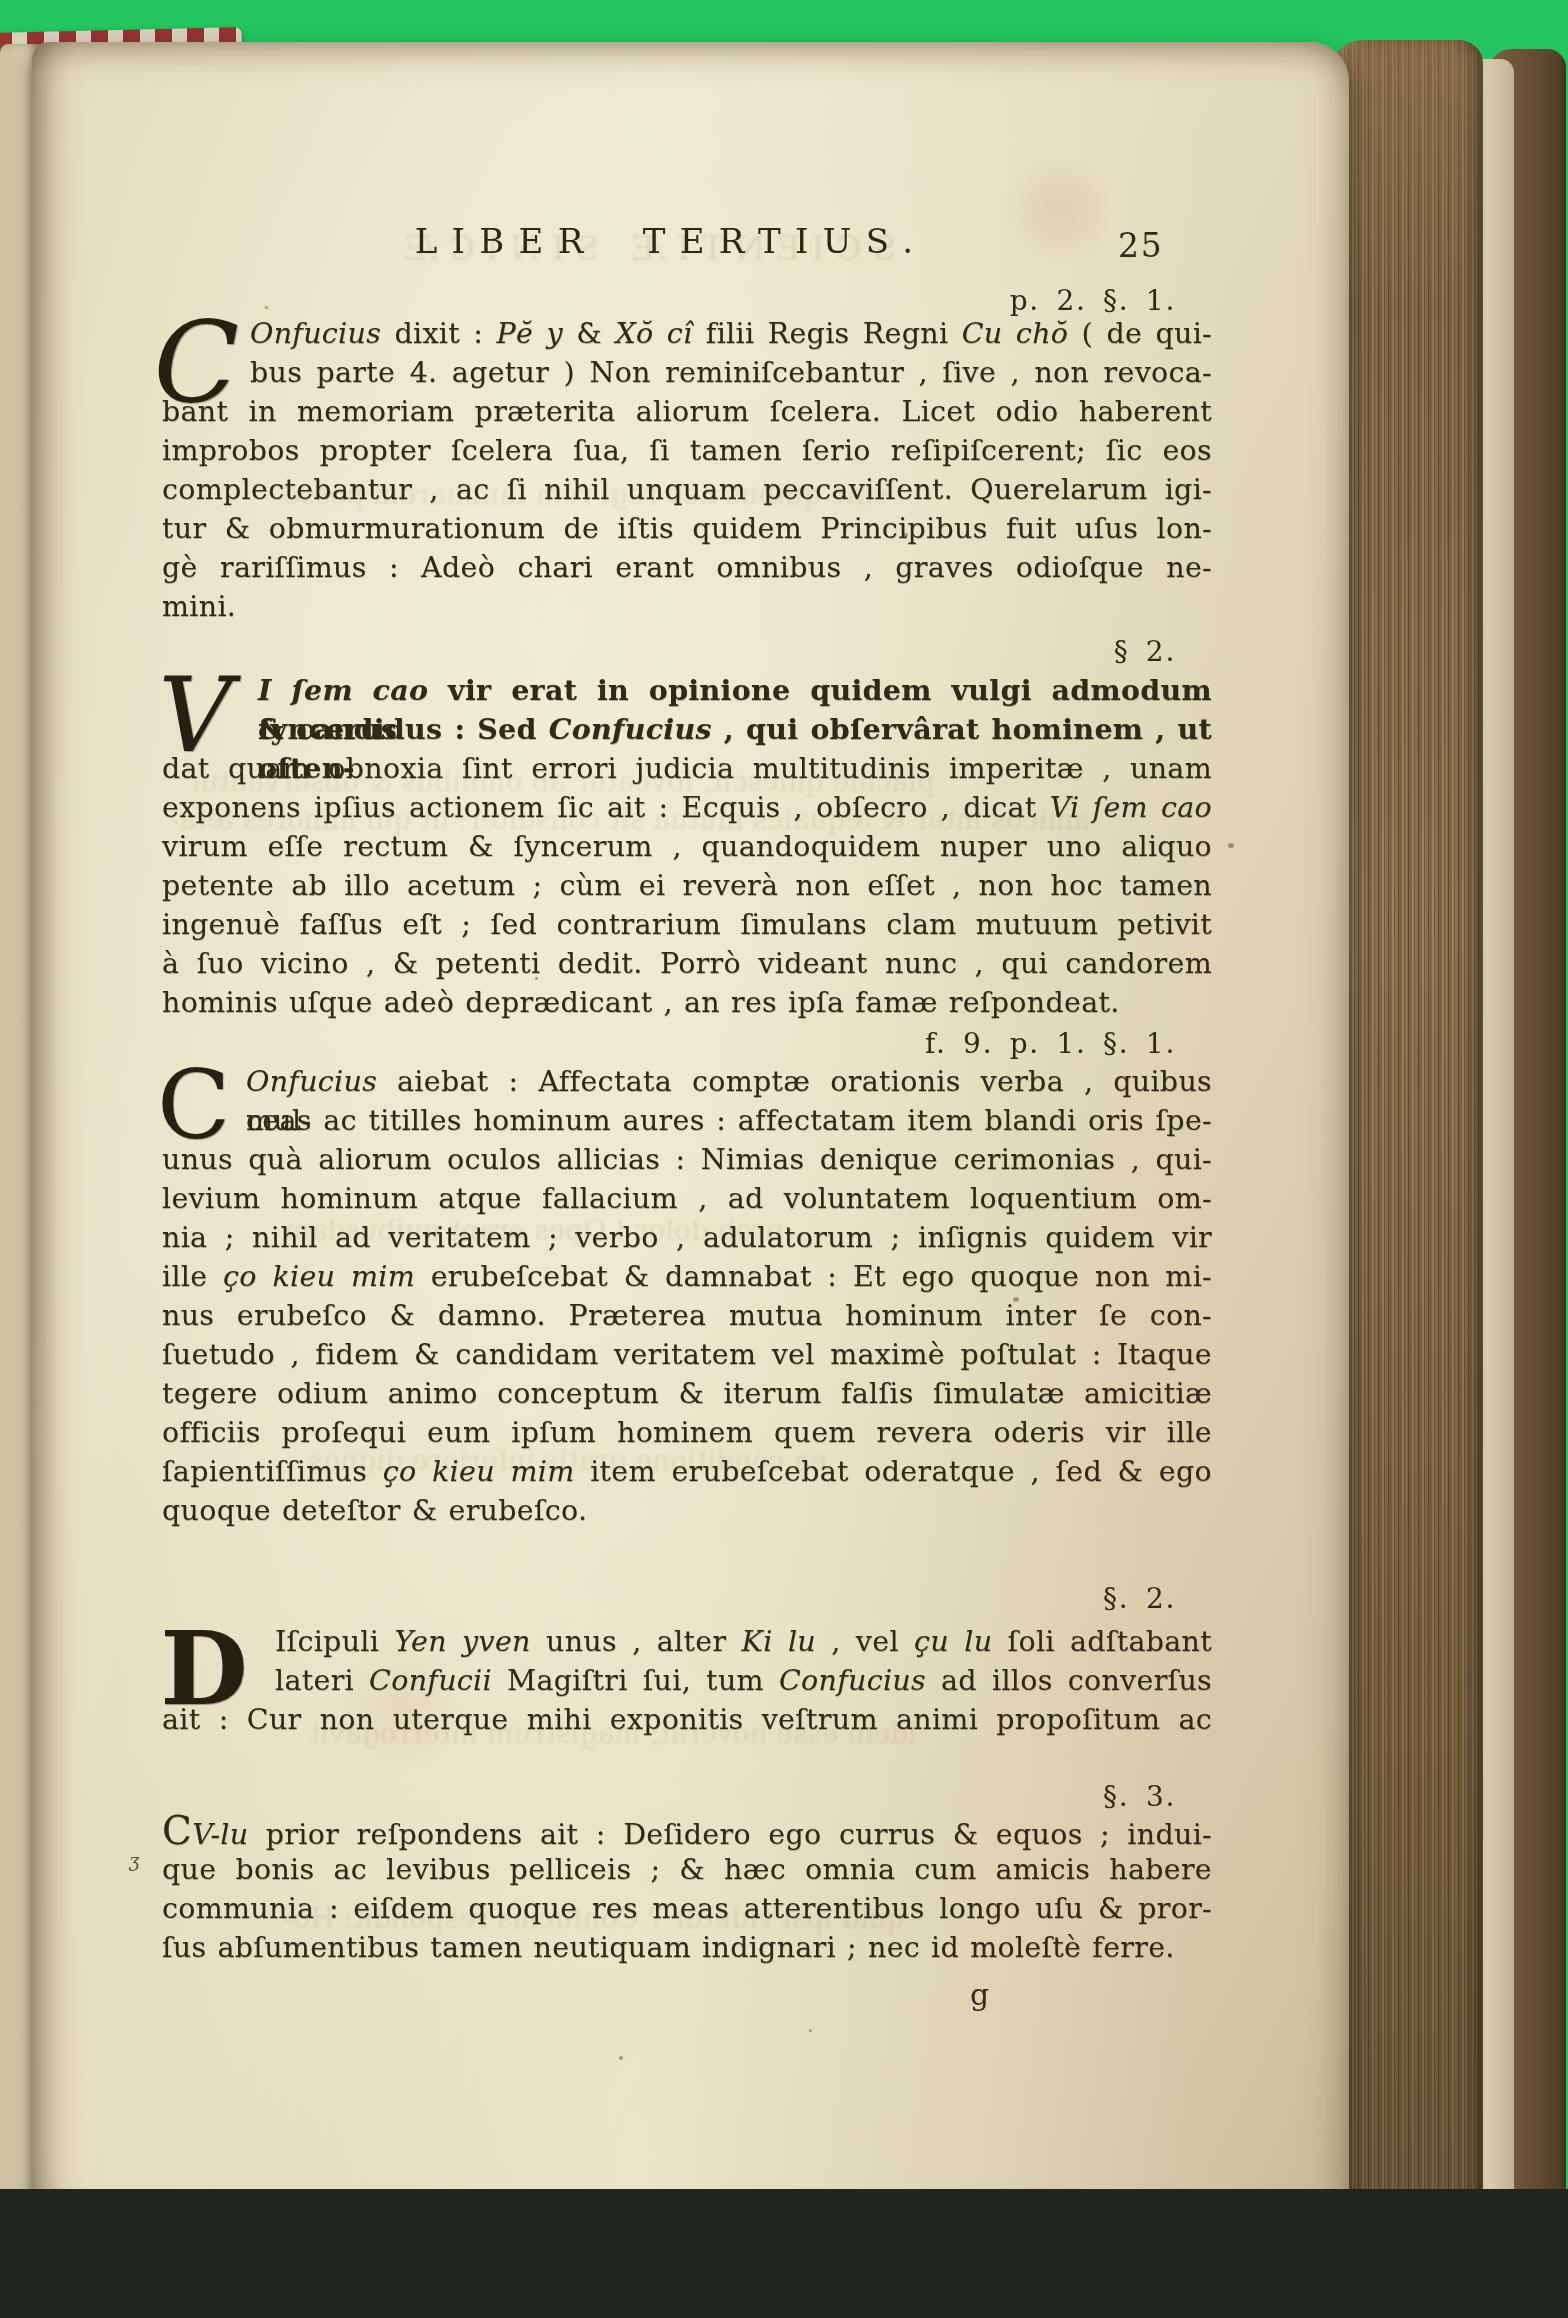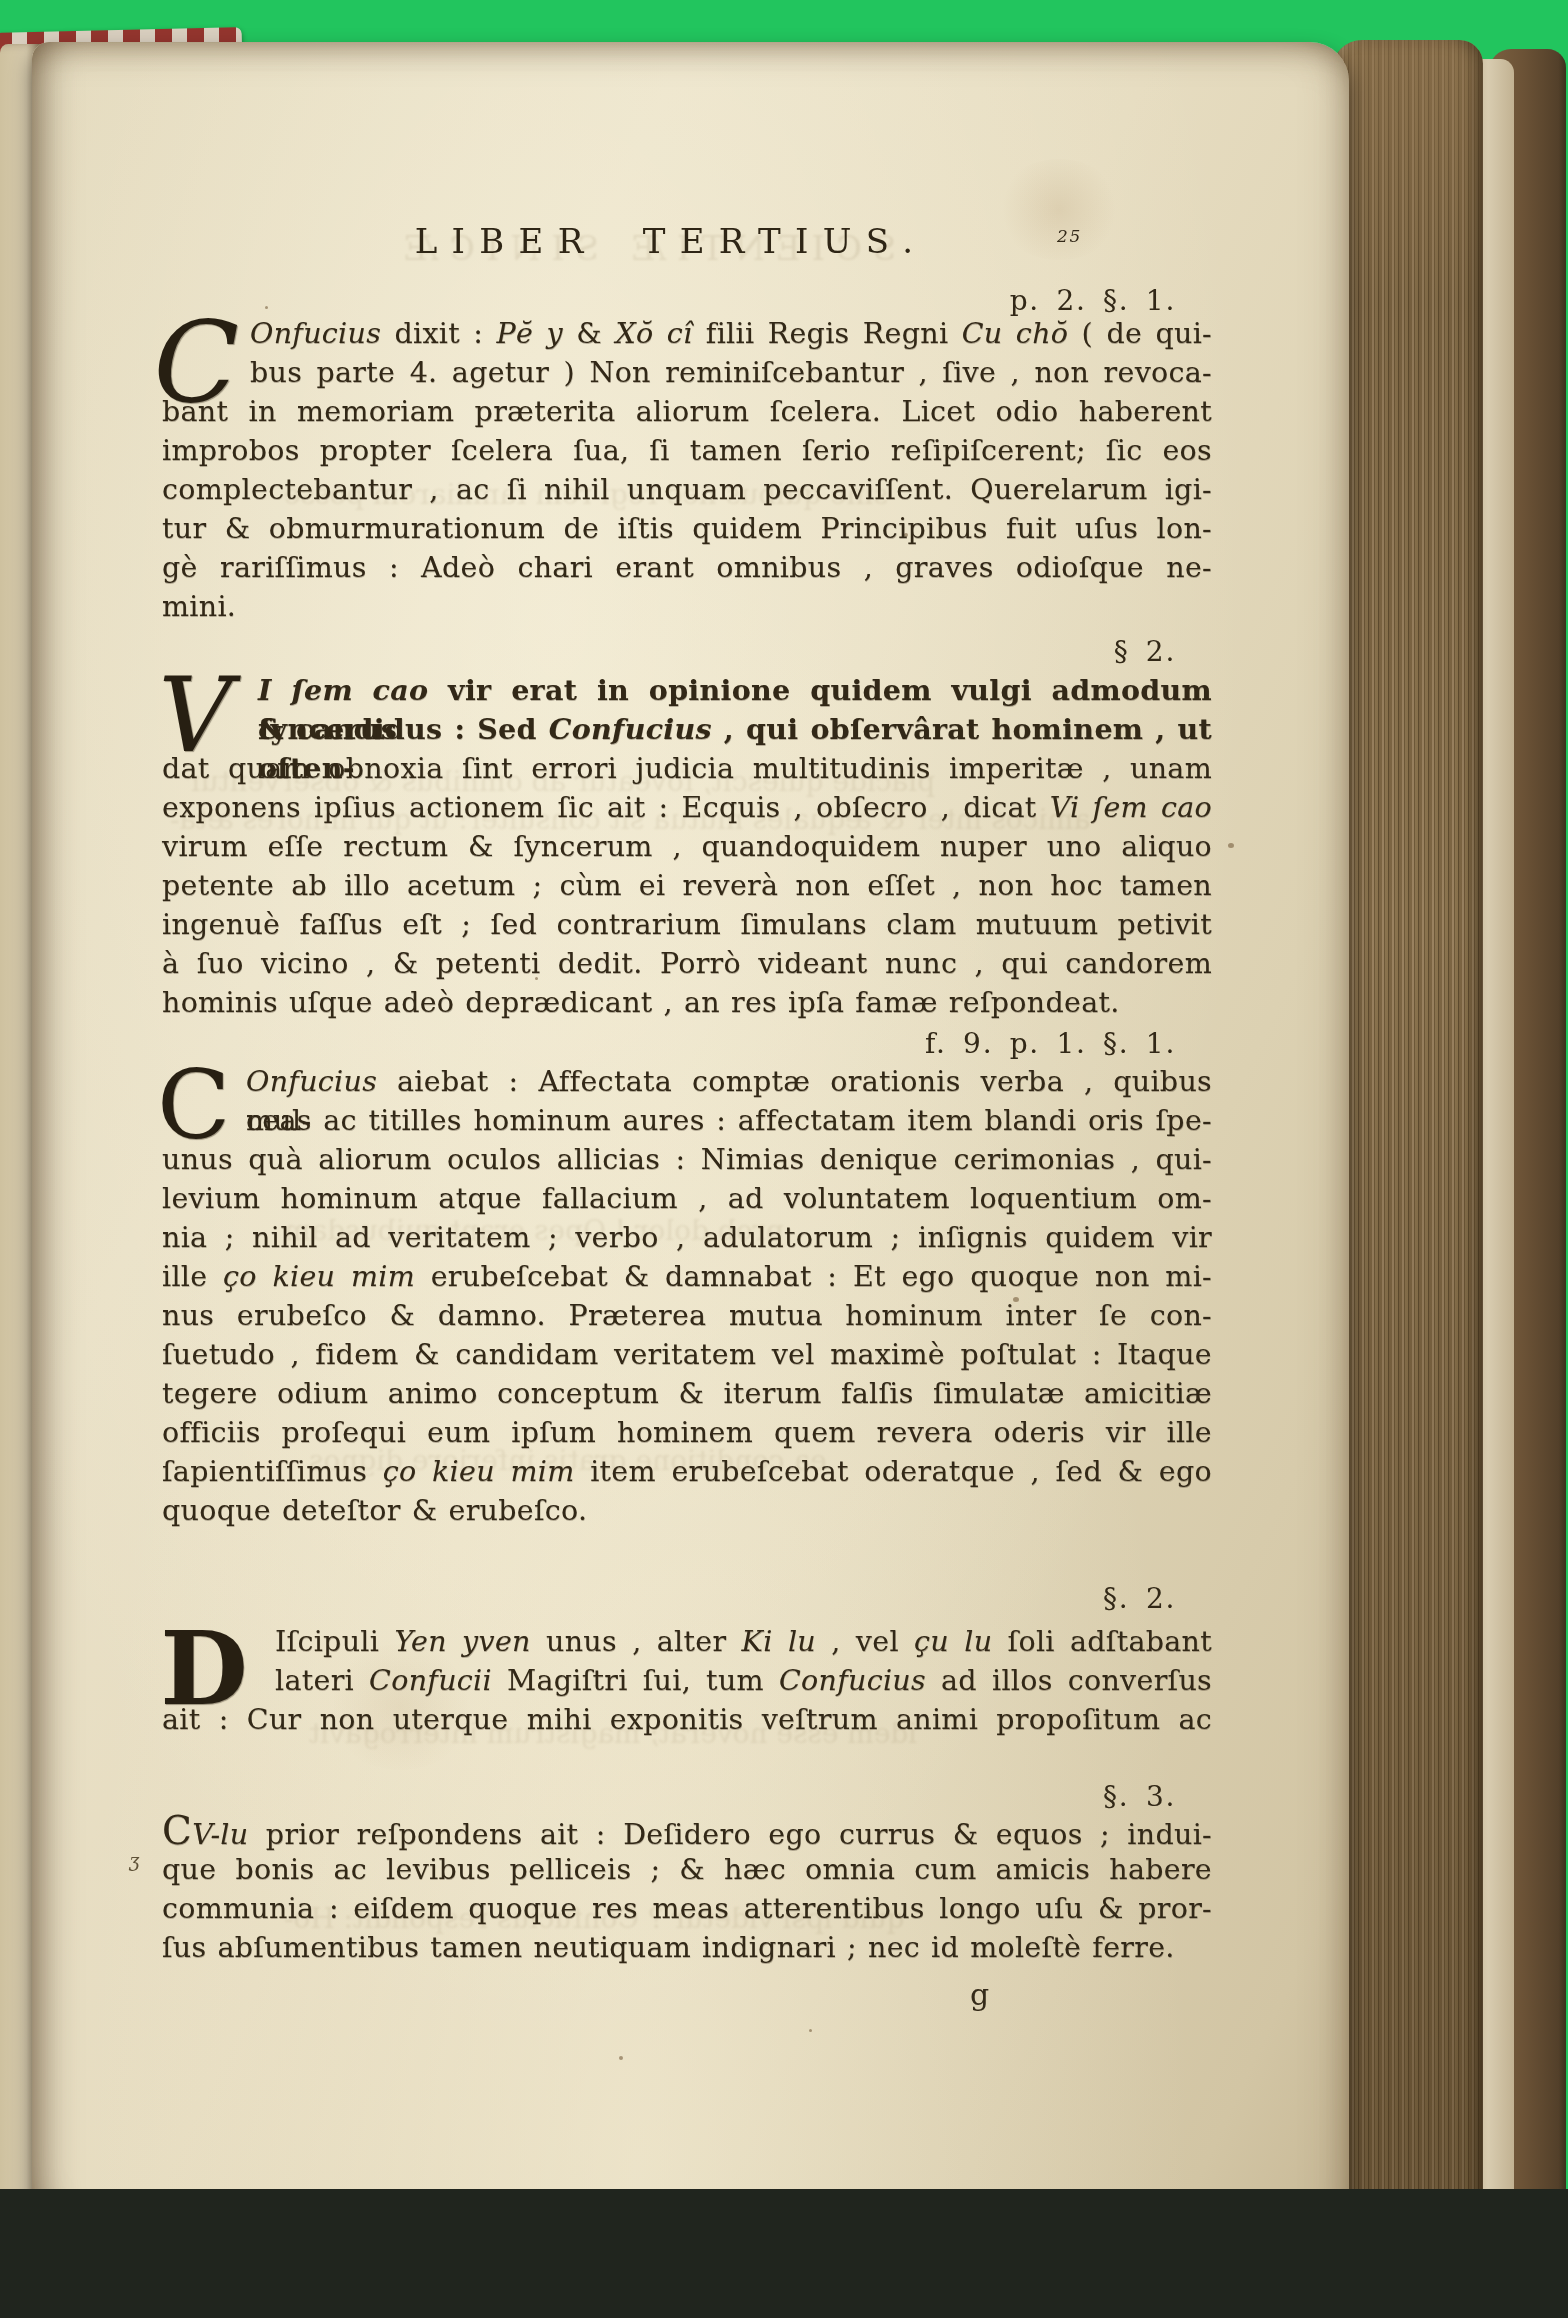--- a/index.html
+++ b/index.html
@@ -48,21 +48,21 @@
       0 11.7px 22px rgba(0,0,0,.45);}
 
   .stain{position:absolute;border-radius:50%;pointer-events:none;}
   .speck{position:absolute;border-radius:50%;background:#6d5433;opacity:.55;}
 
   
   .text-block{position:absolute;left:0;top:0;width:100%;height:100%;color:#332919;}
   .header-row{position:absolute;left:130px;top:179px;width:1048px;height:52px;text-align:center;}
   .title{display:inline-block;font-size:34px;letter-spacing:14.3px;word-spacing:20px;
          transform:translateX(-15px);color:#2e2515;}
-  .pageno{position:absolute;left:895px;top:5px;font-style:italic;font-size:17px;letter-spacing:1.7px;}
+  .pageno{position:absolute;left:956px;top:5px;font-size:33px;letter-spacing:1.7px;}
 
   .heading{position:absolute;left:130px;width:1048px;text-align:right;font-size:28px;
            letter-spacing:1.7px;word-spacing:5.9px;transform:translateX(-34px);color:#322817;}
   .h-0{top:242px}.h-1{top:593px}.h-2{top:985px}.h-3{top:1540px}.h-4{top:1738px}
 
   .para{position:absolute;left:130px;width:1050px;font-size:28.5px;color:#322817;
         text-shadow:0.3px 0.6px 0.6px rgba(45,34,20,.30);}
   .pb-0{top:272px}.pb-1{top:629px}.pb-2{top:1020px}.pb-3{top:1580px}.pb-4{top:1769px}
   .line{height:39px;line-height:39px;text-align:justify;text-align-last:justify;
         letter-spacing:0.3px;word-spacing:1.7px;overflow:visible;}

